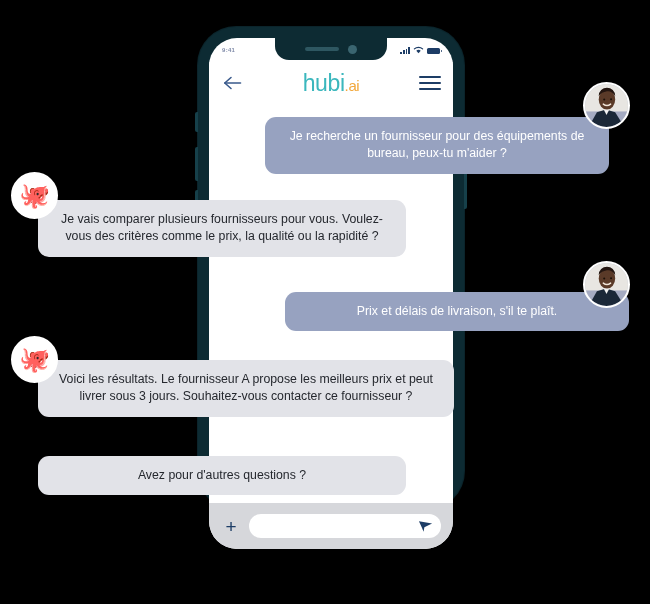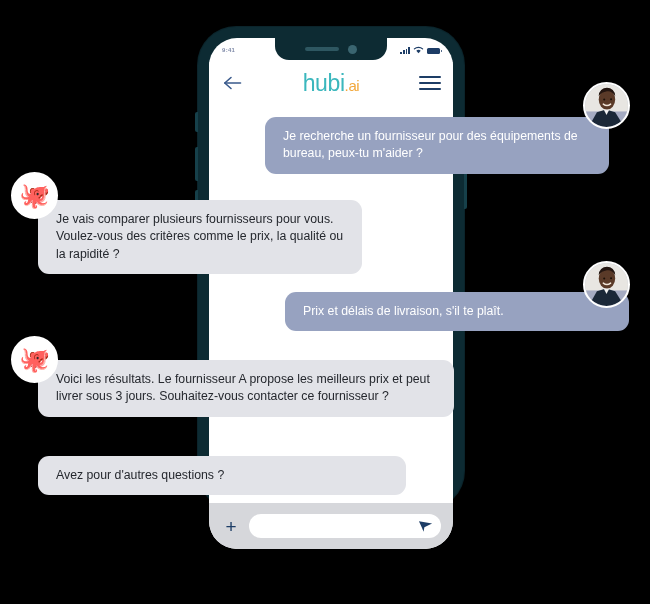--- a/index.html
+++ b/index.html
@@ -244,21 +244,21 @@
     z-index: 40;
     pointer-events: none;
   }
   .msg-row { position: absolute; pointer-events: auto; }
 
   .bubble {
     border-radius: 11px;
     padding: 11px 18px;
     font-size: 12.3px;
     line-height: 1.42;
-    text-align: left;
+    text-align: center;
     box-sizing: border-box;
   }
   .bubble-user {
     background: #97a2c0;
     color: #ffffff;
   }
   .bubble-bot {
     background: #e2e3e8;
     color: #25282e;
   }
@@ -280,21 +280,21 @@
     font-size: 25px;
     line-height: 1;
     background: #ffffff;
   }
   .avatar-user { background: #cfd3da; }
   .avatar-user svg { display: block; width: 100%; height: 100%; }
 
   
   #row-1  { left: 265px; top: 117px;  width: 344px; }
   #av-1   { left: 583px; top: 82px; }
-  #row-2  { left: 38px;  top: 200px;  width: 324px; }
+  #row-2  { left: 38px;  top: 200px;  width: 368px; }
   #av-2   { left: 11px;  top: 172px; }
   #row-3  { left: 265px; top: 292px;  width: 344px; margin-left: 20px; }
   #av-3   { left: 583px; top: 261px; }
   #row-4  { left: 38px;  top: 360px;  width: 416px; }
   #av-4   { left: 11px;  top: 336px; }
   #row-5  { left: 38px;  top: 456px;  width: 368px; }
 </style>
 </head>
 <body>
 

